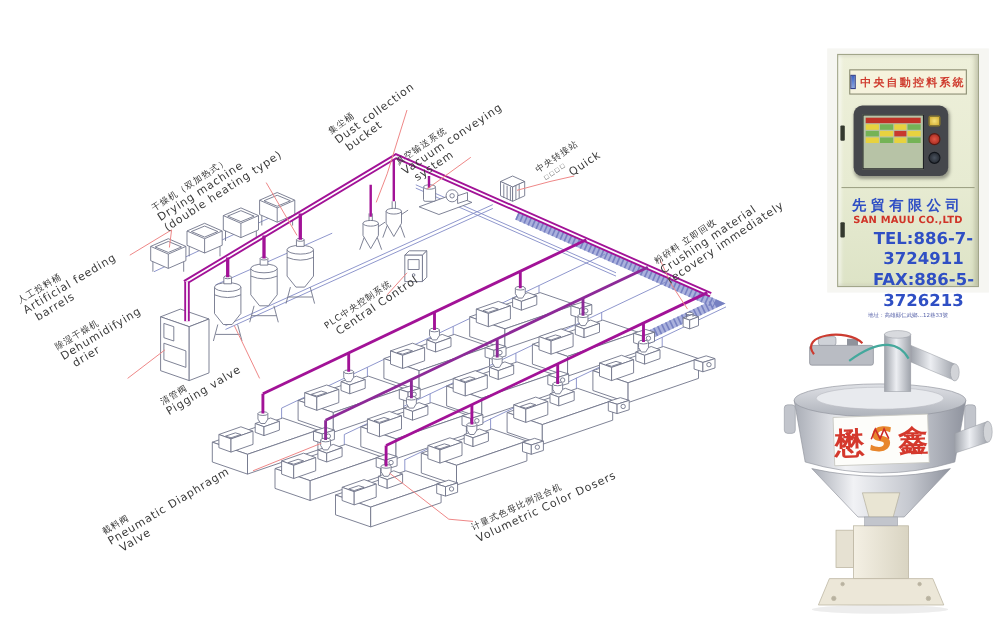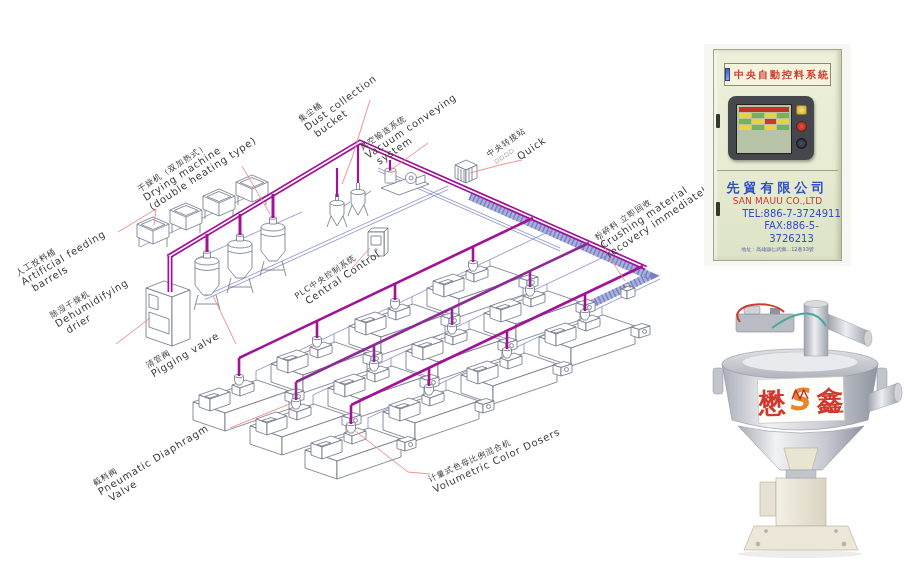--- a/index.html
+++ b/index.html
@@ -5,21 +5,21 @@
   html,body{margin:0;padding:0;background:#fff;}
   .stage{position:relative;width:912px;height:562px;background:#ffffff;overflow:hidden;
          font-family:"DejaVu Sans",sans-serif;}
   svg text{font-family:"DejaVu Sans",sans-serif;}
   .lz{font-size:8px;fill:#333;letter-spacing:1px;}
   .le{font-size:10px;fill:#3a3a3a;letter-spacing:0.8px;}
   .lsq{font-size:5px;fill:#555;letter-spacing:1px;}
   .eq{fill:#ffffff;stroke:#6d7287;stroke-width:.8;stroke-linejoin:round;}
   .eq .nf{fill:none;}
   
-  .cab{position:absolute;left:704px;top:44px;width:147px;height:222px;background:#f6f6f2;}
+  .cab{position:absolute;left:752px;top:44px;width:147px;height:222px;background:#f6f6f2;}
   .cab-body{position:absolute;left:9px;right:9px;top:5px;bottom:5px;
     background:linear-gradient(180deg,#eef0da 0%,#e7ebd2 55%,#dde3c6 100%);
     border:1px solid #a2a68a;box-shadow:inset -3px 0 4px rgba(90,90,60,.25),inset 3px 0 3px rgba(255,255,255,.5);}
   .cab-sign{position:absolute;top:13px;left:10px;right:10px;height:21px;background:#f6f3dd;
     border:1px solid #8a8d72;display:flex;align-items:center;justify-content:center;gap:4px;}
   .sign-logo{width:7px;height:11px;background:linear-gradient(180deg,#3a62c8,#8aa5e0);border:1px solid #33408a;}
   .sign-text{font-size:10px;font-weight:bold;color:#cf3b2e;letter-spacing:2px;white-space:nowrap;}
   .cab-bezel{position:absolute;top:46px;left:14px;width:86px;height:64px;background:#45474c;
     border-radius:8px;box-shadow:1px 2px 3px rgba(0,0,0,.35);}
   .cab-screen{position:absolute;left:8px;top:8px;width:52px;height:46px;background:#b7c3a6;border:1px solid #1e2024;padding:1px;}
@@ -33,22 +33,22 @@
   .scr-grid i:nth-child(7){background:#c8392e;}
   .ind{position:absolute;left:68px;}
   .ind-y{top:9px;width:9px;height:8px;border-radius:2px;background:radial-gradient(circle,#f4e07a,#cfa92a);border:1px solid #8a7a2a;}
   .ind-r{top:25px;width:9px;height:9px;border-radius:50%;background:radial-gradient(circle,#e05545,#9c2318);border:1px solid #5e1a12;}
   .ind-k{top:42px;width:9px;height:9px;border-radius:50%;background:radial-gradient(circle,#4a525e,#1d2127);border:1px solid #10141a;}
   .cab-seam{position:absolute;left:3px;right:3px;top:120px;border-top:1px solid #9fa386;}
   .cab-handle{position:absolute;left:2px;width:4px;height:14px;background:#34392f;border-radius:1px;}
   .cab-handle.h2{top:152px;} .cab-handle.h1{top:64px;}
   .cab-text{position:absolute;left:0;right:0;top:130px;text-align:center;line-height:1.25;}
   .t-zh{font-size:13px;font-weight:bold;color:#2f4fc4;letter-spacing:4px;}
-  .t-en{font-size:9px;font-weight:normal;color:#d03428;letter-spacing:.2px;}
-  .t-tel,.t-fax{font-size:10px;font-weight:normal;color:#2f4fc4;padding-left:28px;}
+  .t-en{font-size:9px;font-weight:bold;color:#d03428;letter-spacing:.2px;}
+  .t-tel,.t-fax{font-size:15px;font-weight:bold;color:#2f4fc4;padding-left:28px;}
   .t-addr{font-size:5px;color:#5560a8;margin-top:1px;}
   
   .hop{position:absolute;left:700px;top:298px;width:208px;height:262px;background:#ffffff;}
 </style>
 </head>
 <body>
 
 <div class="stage">
 
   <svg width="912" height="562" viewBox="0 0 912 562" style="position:absolute;left:0;top:0;">

